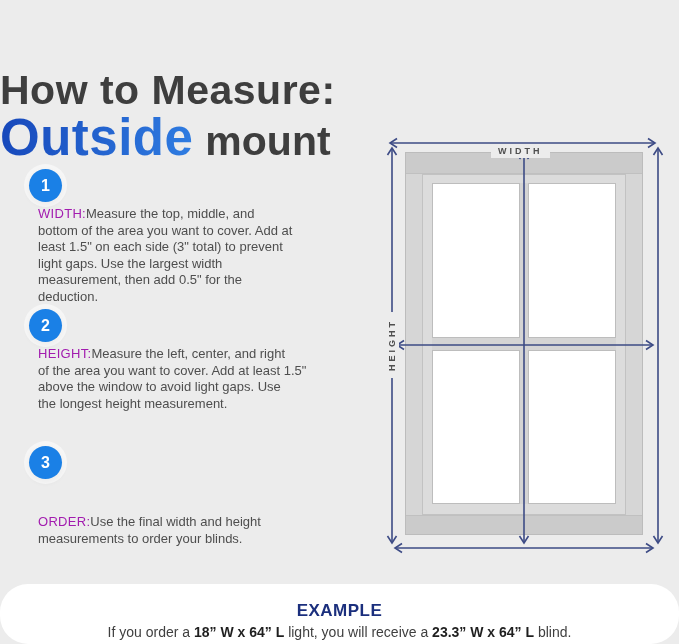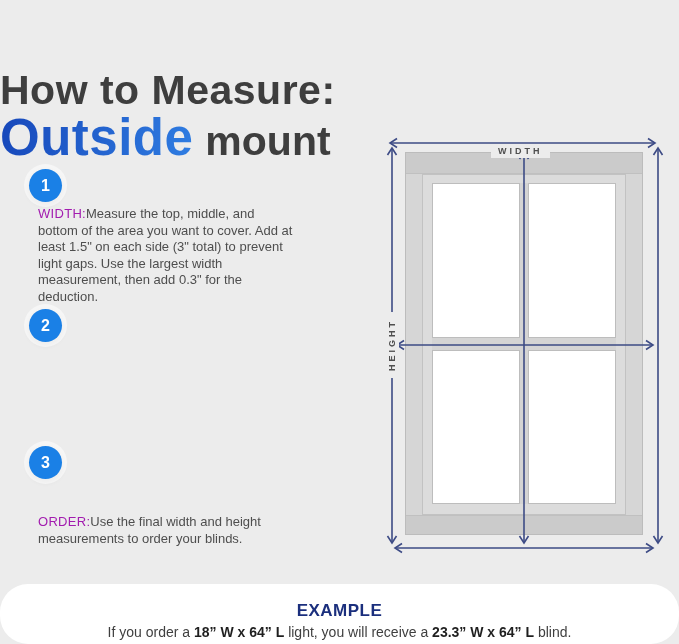--- a/index.html
+++ b/index.html
@@ -89,27 +89,33 @@
   </div>
 
   <div class="badge badge-1">
     <span>1</span>
   </div>
   <p class="step-text step-text-1">
     <strong>WIDTH:</strong><span class="body-copy">Measure the top, middle, and
 bottom of the area you want to cover. Add at
 least 1.5" on each side (3" total) to prevent
 light gaps. Use the largest width
-measurement, then add 0.3" for the
+measurement, then add 0.5" for the
 deduction.</span>
   </p>
 
   <div class="badge badge-2">
     <span>2</span>
   </div>
+  <p class="step-text step-text-2">
+    <strong>HEIGHT:</strong><span class="body-copy">Measure the left, center, and right
+of the area you want to cover. Add at least 1.5"
+above the window to avoid light gaps. Use
+the longest height measurement.</span>
+  </p>
 
   <div class="badge badge-3">
     <span>3</span>
   </div>
   <p class="step-text step-text-3">
     <strong>ORDER:</strong><span class="body-copy">Use the final width and height
 measurements to order your blinds.</span>
   </p>
 
   <div class="window">

